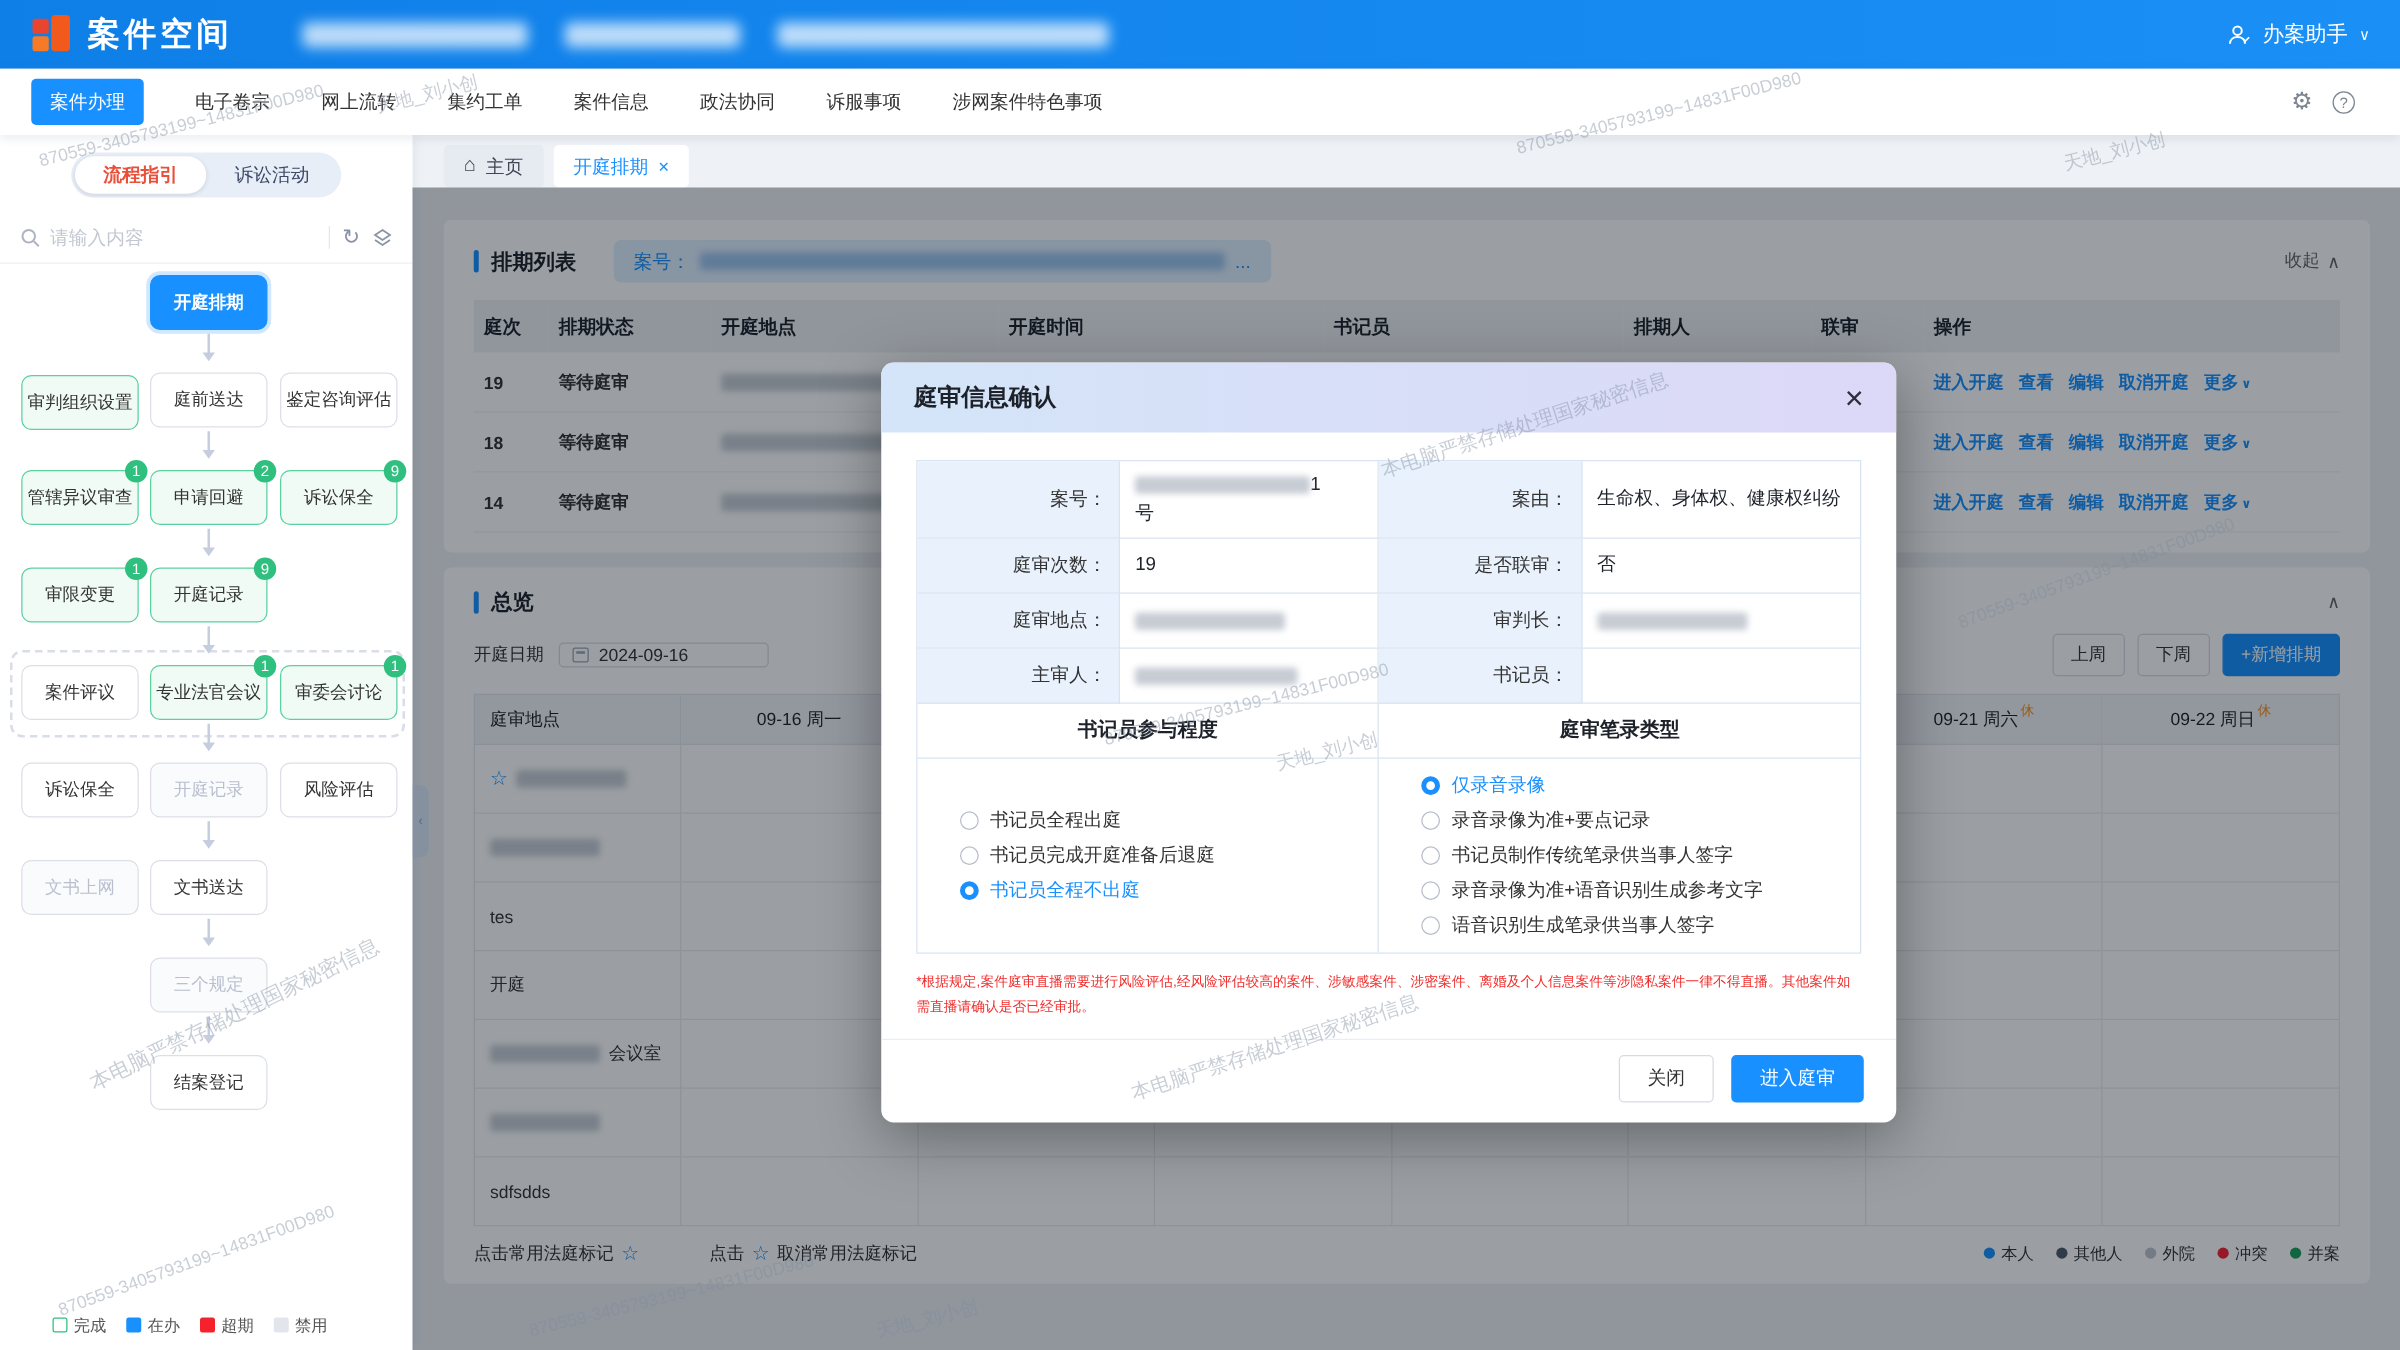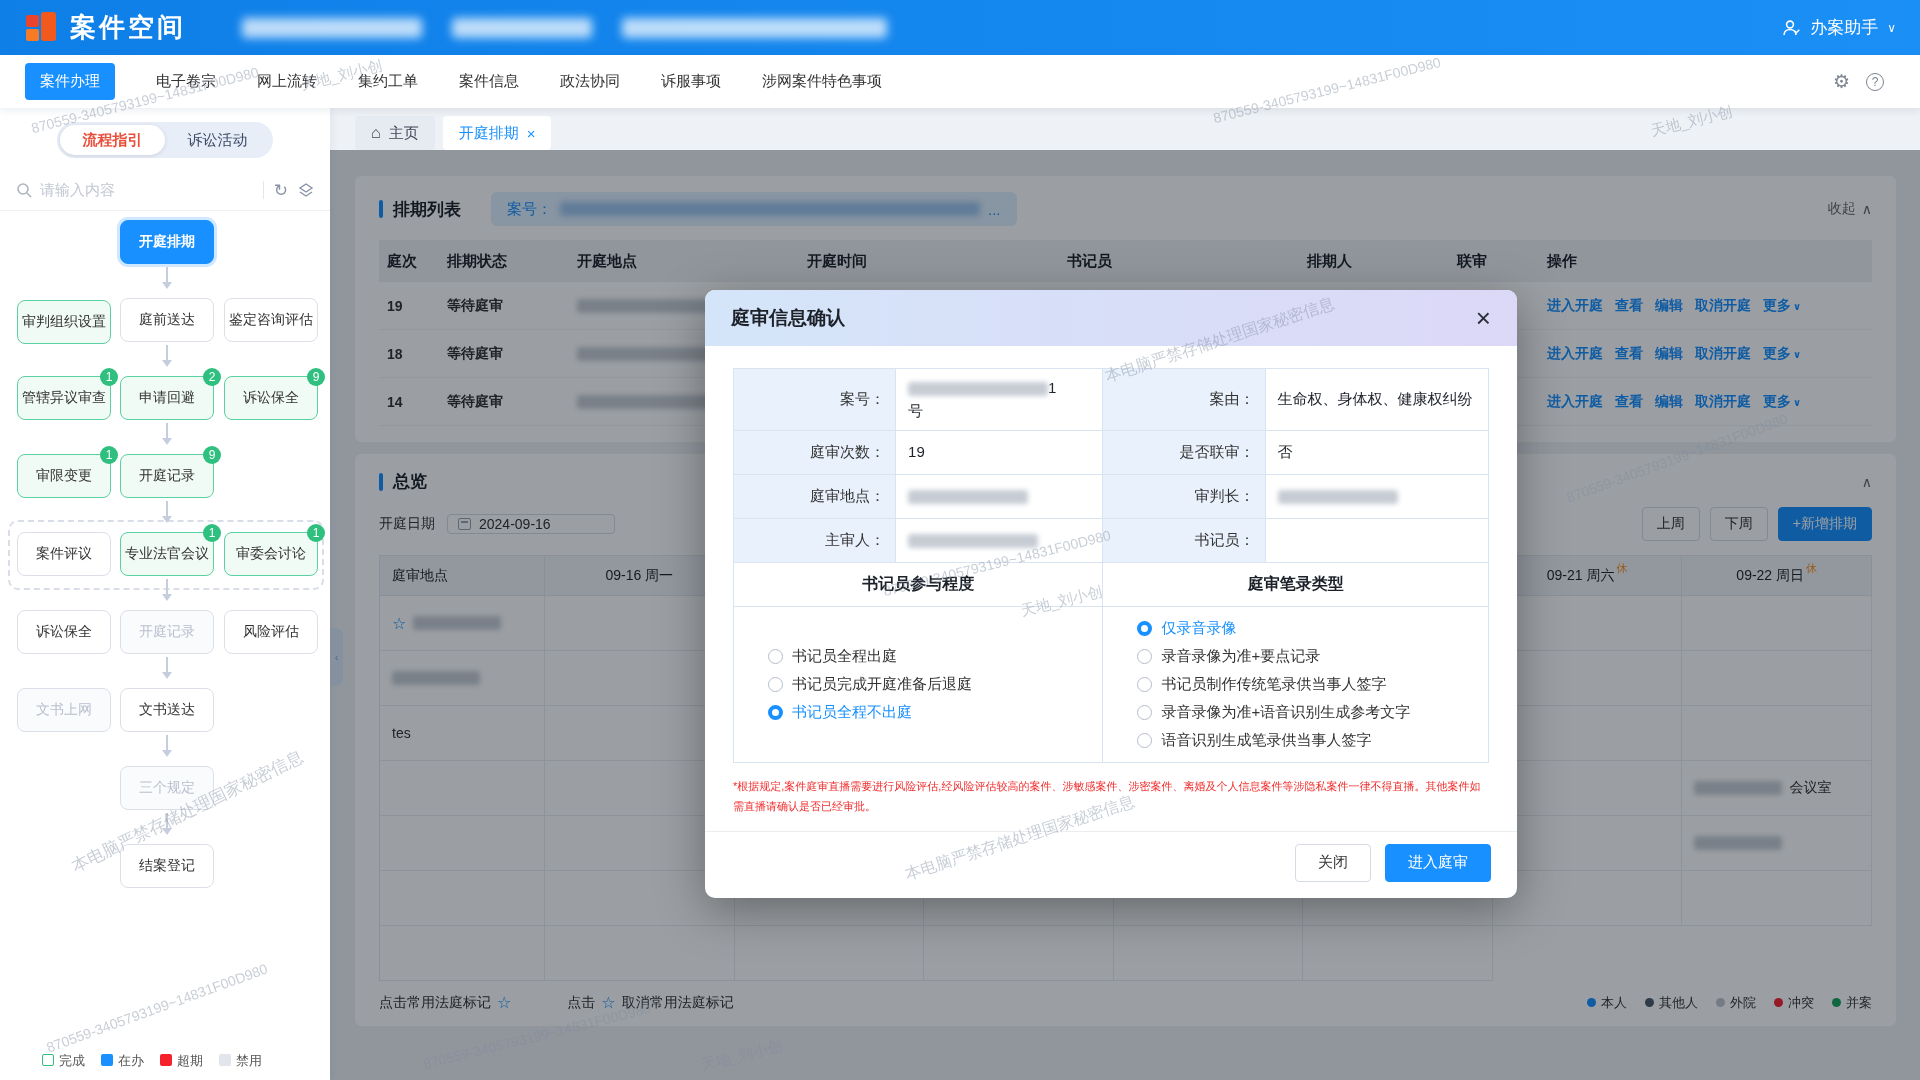--- a/index.html
+++ b/index.html
@@ -469,20 +469,23 @@
           <div class="cal-c room">
             <span>tes</span>
           </div>
           <div class="cal-c"></div>
           <div class="cal-c"></div>
           <div class="cal-c"></div>
           <div class="cal-c"></div>
           <div class="cal-c"></div>
           <div class="cal-c"></div>
           <div class="cal-c"></div>
+          <div class="cal-c room">
+            <span>开庭</span>
+          </div>
           <div class="cal-c"></div>
           <div class="cal-c"></div>
           <div class="cal-c"></div>
           <div class="cal-c"></div>
           <div class="cal-c"></div>
           <div class="cal-c"></div>
           <div class="cal-c"></div>
           <div class="cal-c room">
             <span class="blur" style="width: 88px;"></span>
             <span>会议室</span>
@@ -497,20 +500,23 @@
           <div class="cal-c room">
             <span class="blur" style="width: 88px;"></span>
           </div>
           <div class="cal-c"></div>
           <div class="cal-c"></div>
           <div class="cal-c"></div>
           <div class="cal-c"></div>
           <div class="cal-c"></div>
           <div class="cal-c"></div>
           <div class="cal-c"></div>
+          <div class="cal-c room">
+            <span>sdfsdds</span>
+          </div>
           <div class="cal-c"></div>
           <div class="cal-c"></div>
           <div class="cal-c"></div>
           <div class="cal-c"></div>
           <div class="cal-c"></div>
           <div class="cal-c"></div>
           <div class="cal-c"></div>
         </div>
       <div class="hint-row">
         <span class="hint-grp">

